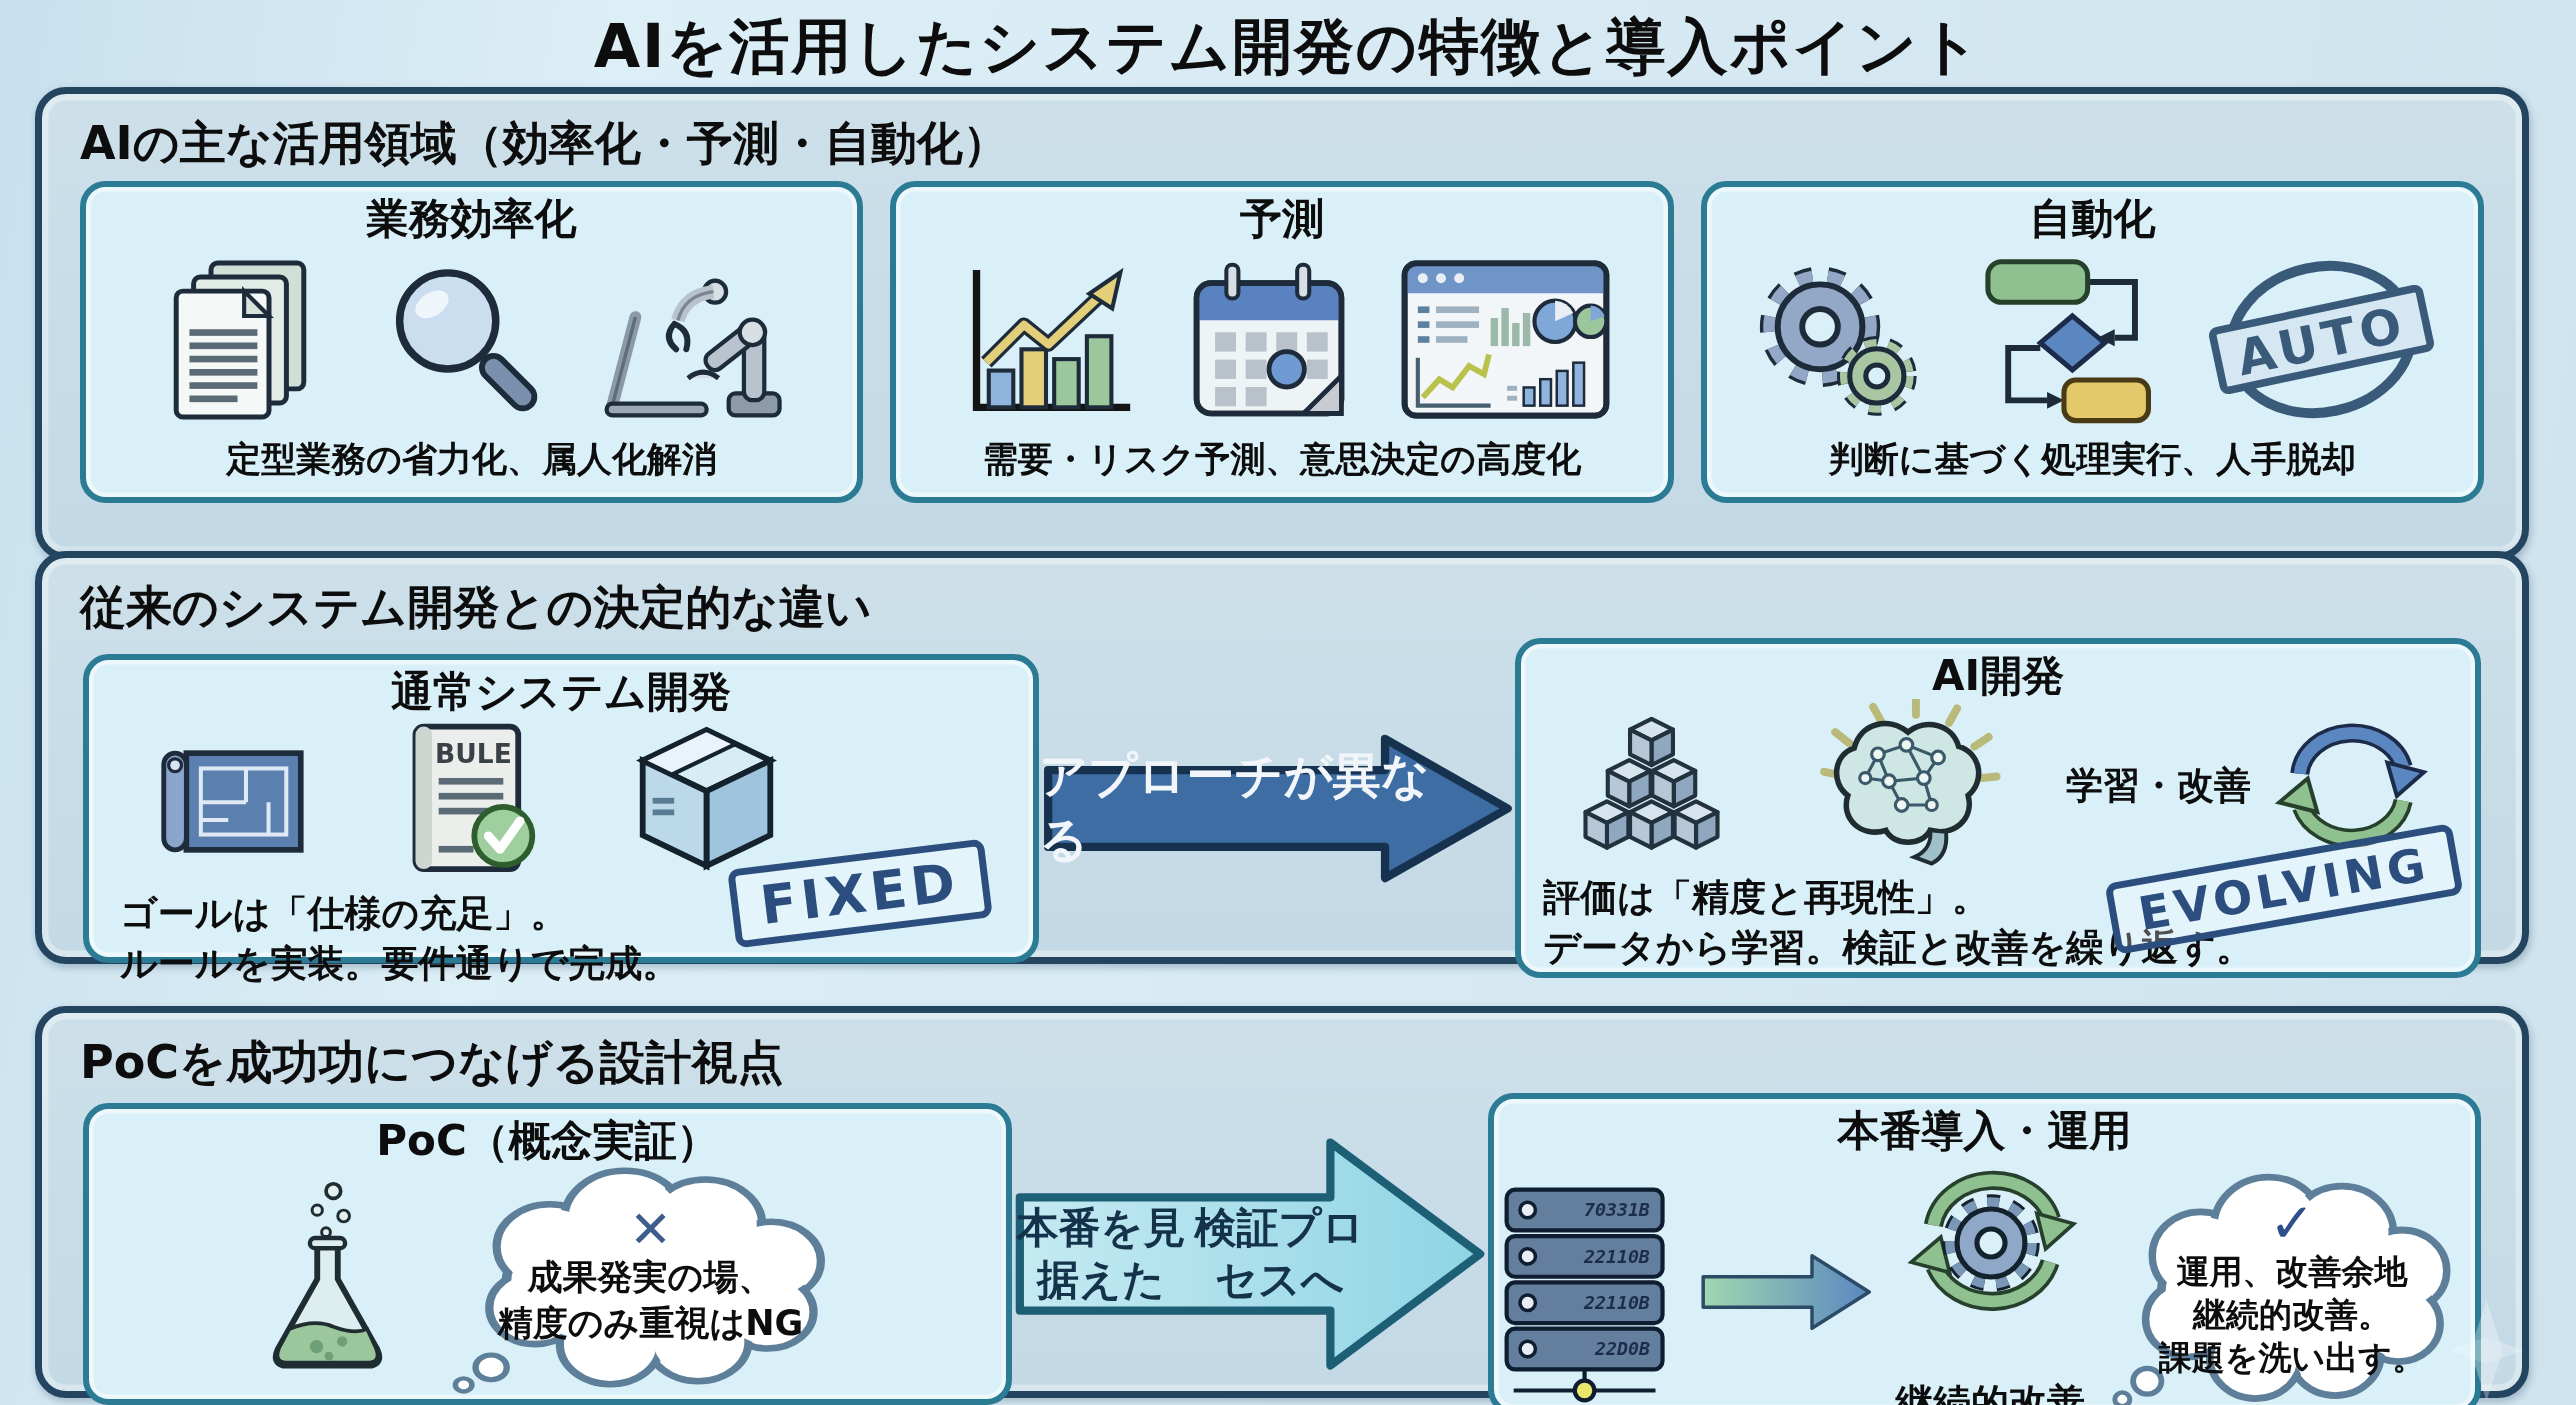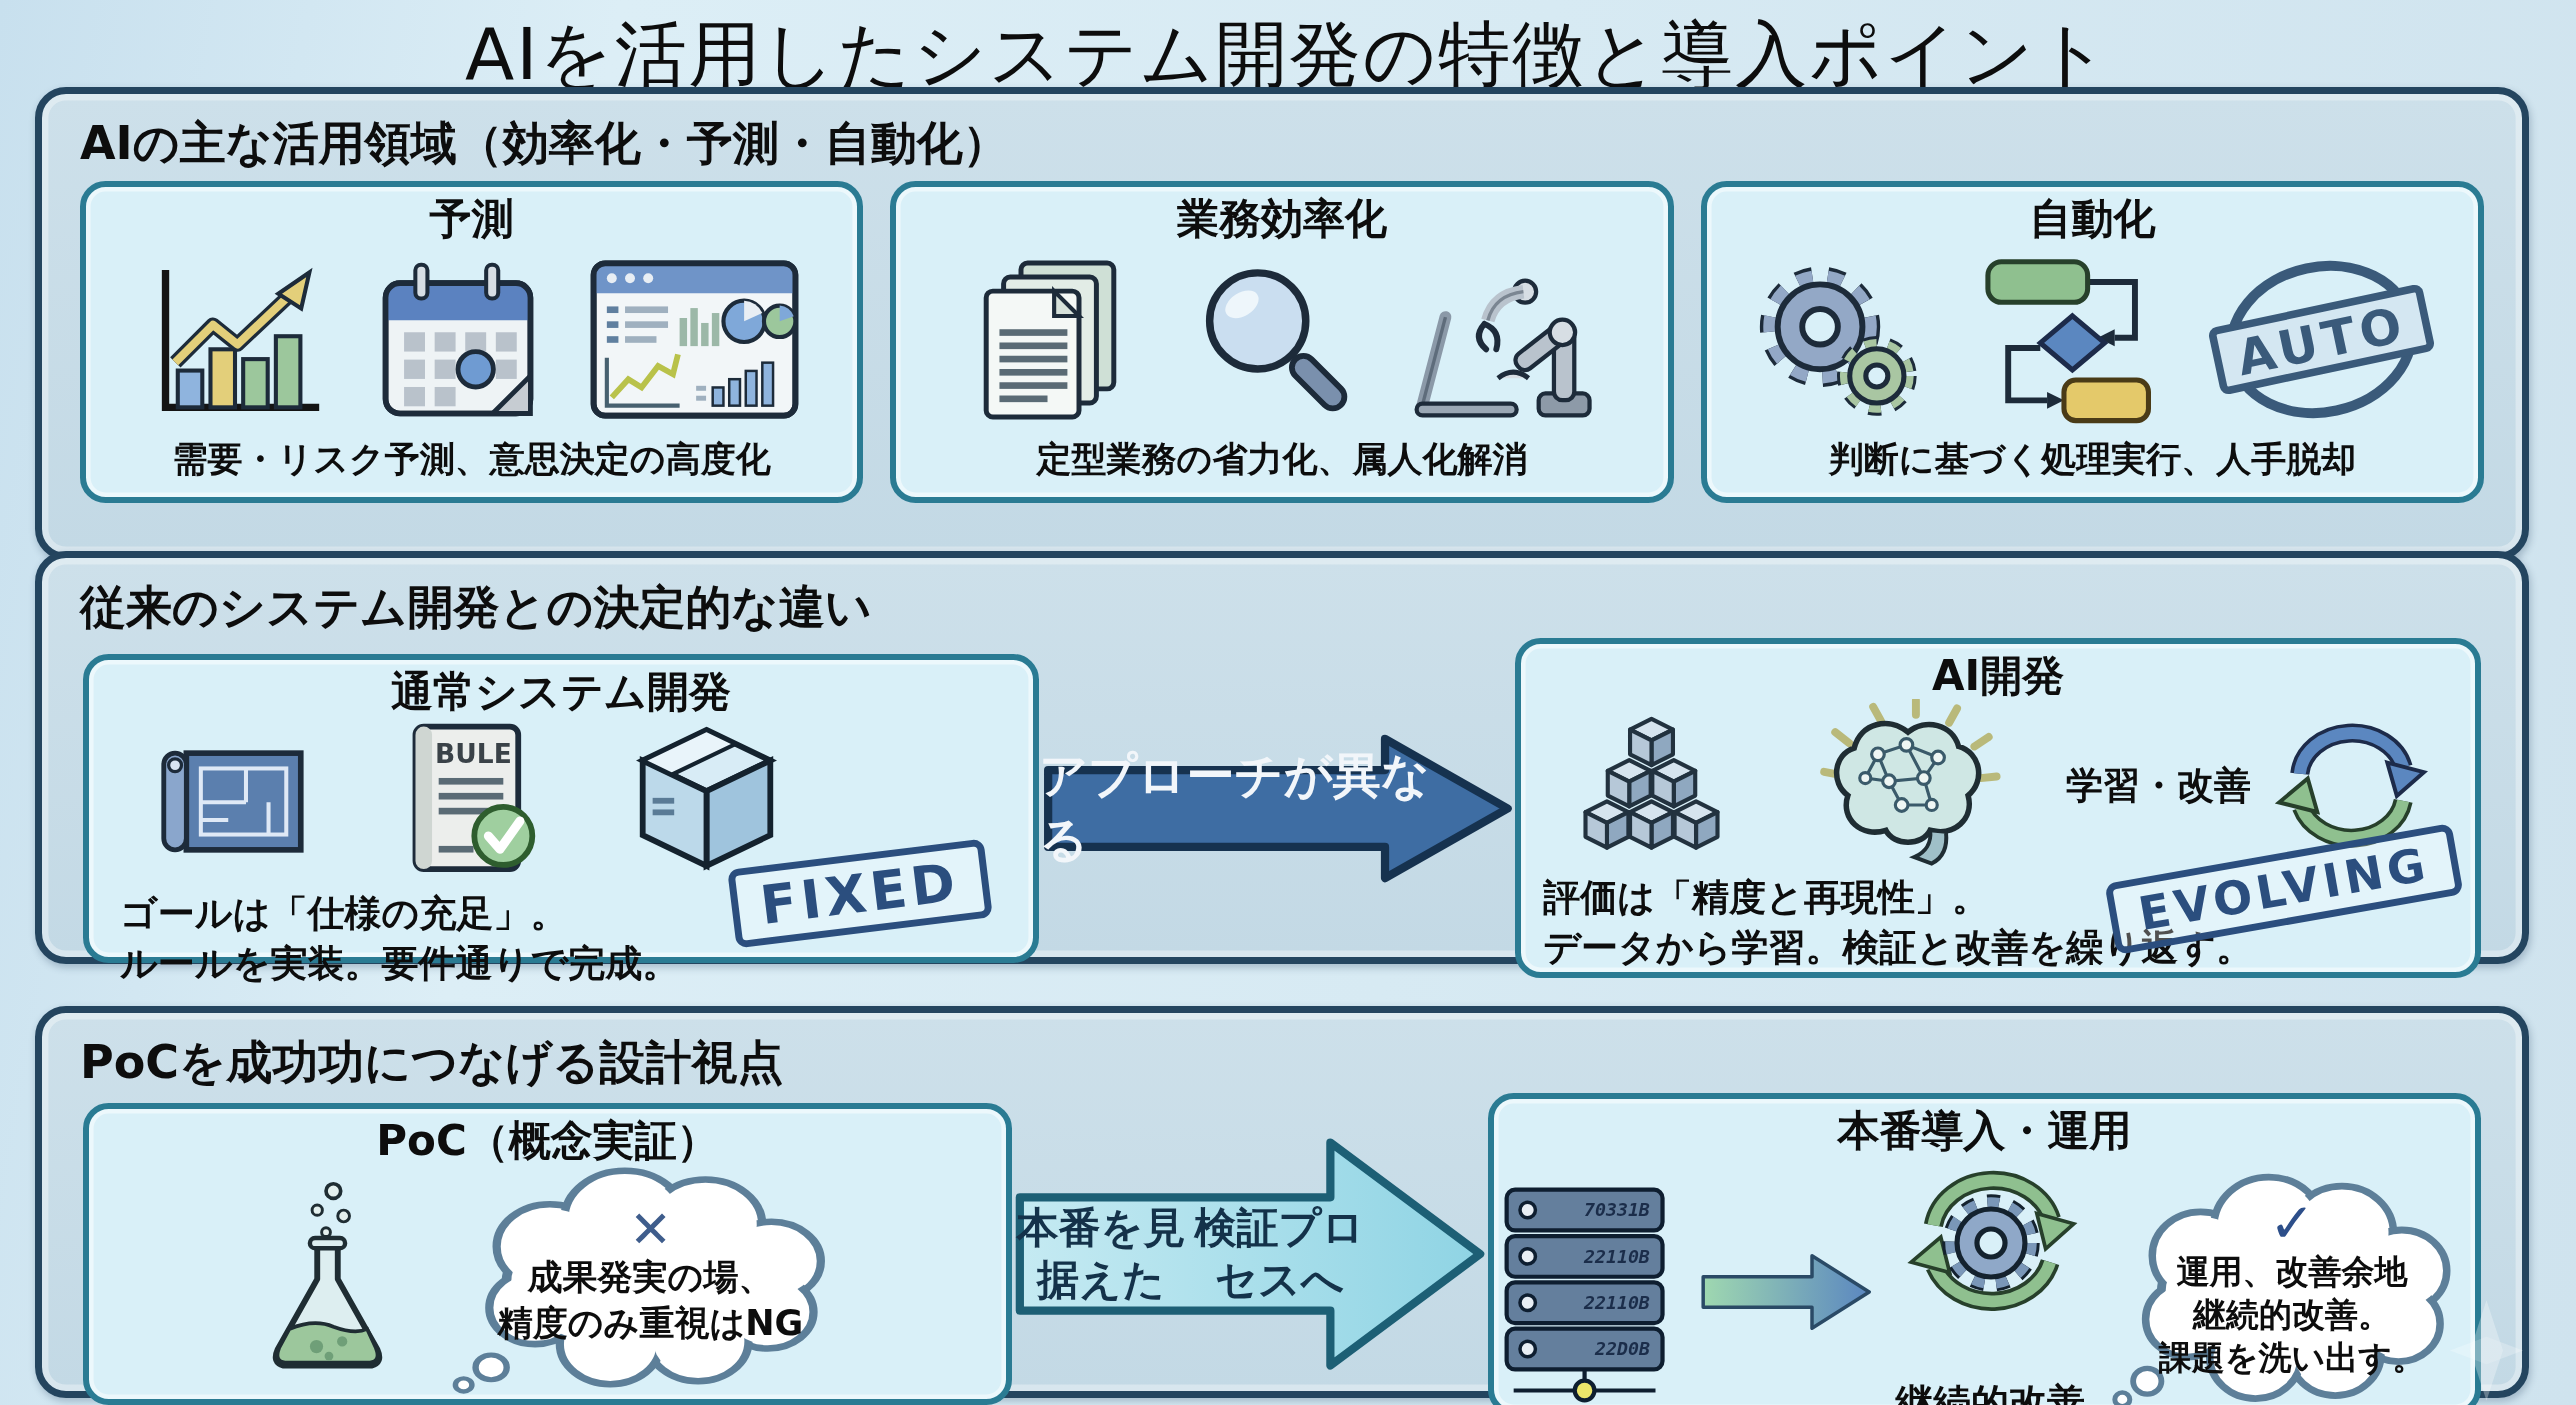--- a/index.html
+++ b/index.html
@@ -5,21 +5,21 @@
   html,body{margin:0;padding:0;}
   body{
     width:2576px;height:1405px;
     font-family:"DejaVu Sans","Liberation Sans",sans-serif;
     color:#0d0d0d;
     background:linear-gradient(100deg,#c8e0ee 0%,#dceef6 22%,#d7eaf3 55%,#cfe3ee 100%);
     position:relative;overflow:hidden;
   }
   .page-title{
     position:absolute;top:7.3px;left:0;width:100%;
-    text-align:center;font-size:72px;font-weight:400;letter-spacing:1.8px;
+    text-align:center;font-size:60px;font-weight:700;letter-spacing:1.8px;
   }
   
   .panel{
     position:absolute;left:35px;width:2494px;
     background:linear-gradient(180deg,#cde0ea 0%,#c3d9e5 100%);
     border:7.3px solid #24455f;border-radius:31px;
     box-shadow:inset 0 0 0 6.4px rgba(255,255,255,.35), 1.8px 3.7px 7.3px rgba(30,60,90,.25);
     box-sizing:border-box;
   }
   #panel-usage{top:87px;height:473px;}
@@ -83,20 +83,65 @@
   .sparkle{position:absolute;right:53px;bottom:3.7px;opacity:.55;}
 </style>
 </head>
 <body>
 
 <div class="page-title">AIを活用したシステム開発の特徴と導入ポイント</div>
 
 <section class="panel" id="panel-usage">
   <div class="panel-h">AIの主な活用領域（効率化・予測・自動化）</div>
   <div class="cards">
+
+    <div class="card">
+      <div class="ttl">業務効率化</div>
+      <div class="irow">
+
+        <svg width="174" height="178" viewBox="0 0 210 210">
+          <rect x="70" y="12" width="112" height="152" rx="8" fill="#cfe0d6" stroke="#1d2b3a" stroke-width="6"></rect>
+          <rect x="49" y="29" width="112" height="152" rx="8" fill="#e2ece6" stroke="#1d2b3a" stroke-width="6"></rect>
+          <rect x="28" y="46" width="112" height="152" rx="8" fill="#f4f8f6" stroke="#1d2b3a" stroke-width="6"></rect>
+          <polygon points="110,46 140,76 110,76" fill="#d7e2db" stroke="#1d2b3a" stroke-width="5"></polygon>
+          <rect x="44" y="92" width="82" height="8" fill="#5a6b75"></rect>
+          <rect x="44" y="108" width="82" height="8" fill="#5a6b75"></rect>
+          <rect x="44" y="124" width="82" height="8" fill="#5a6b75"></rect>
+          <rect x="44" y="140" width="82" height="8" fill="#5a6b75"></rect>
+          <rect x="44" y="156" width="82" height="8" fill="#5a6b75"></rect>
+          <rect x="44" y="172" width="58" height="8" fill="#5a6b75"></rect>
+        </svg>
+
+        <svg width="174" height="178" viewBox="0 0 210 210">
+          <circle cx="95" cy="82" r="58" fill="#cadef0" stroke="#1d2b3a" stroke-width="9"></circle>
+          <ellipse cx="76" cy="62" rx="22" ry="14" fill="#eef6fb" transform="rotate(-32 76 62)"></ellipse>
+          <g transform="rotate(45 146 134)">
+            <rect x="138" y="120" width="78" height="28" rx="14" fill="#7a90ad" stroke="#1d2b3a" stroke-width="7"></rect>
+          </g>
+        </svg>
+
+        <svg width="206" height="178" viewBox="0 0 240 210">
+          <line x1="30" y1="185" x2="58" y2="78" stroke="#8b99a8" stroke-width="14" stroke-linecap="round"></line>
+          <line x1="30" y1="185" x2="58" y2="78" stroke="#1d2b3a" stroke-width="4" opacity=".4"></line>
+          <rect x="24" y="180" width="118" height="14" rx="7" fill="#9aa7b4" stroke="#1d2b3a" stroke-width="5"></rect>
+          <rect x="168" y="168" width="60" height="26" rx="8" fill="#8d9aa8" stroke="#1d2b3a" stroke-width="5"></rect>
+          <rect x="186" y="92" width="24" height="84" rx="10" fill="#b9c3cd" stroke="#1d2b3a" stroke-width="5"></rect>
+          <g transform="rotate(-38 196 96)">
+            <rect x="130" y="84" width="70" height="22" rx="10" fill="#b9c3cd" stroke="#1d2b3a" stroke-width="5"></rect>
+          </g>
+          <circle cx="196" cy="96" r="15" fill="#d7dee4" stroke="#1d2b3a" stroke-width="5"></circle>
+          <circle cx="152" cy="48" r="13" fill="#d7dee4" stroke="#1d2b3a" stroke-width="5"></circle>
+          <path d="M150,48 q-34,4 -42,34" fill="none" stroke="#b9c3cd" stroke-width="16"></path>
+          <path d="M150,48 q-34,4 -42,34" fill="none" stroke="#1d2b3a" stroke-width="4" opacity=".4"></path>
+          <path d="M104,86 q-14,16 2,30 M104,86 q20,8 14,30" fill="none" stroke="#1d2b3a" stroke-width="7" stroke-linecap="round"></path>
+          <path d="M120,150 q18,-14 36,0" fill="#d7dee4" stroke="#1d2b3a" stroke-width="6"></path>
+        </svg>
+      </div>
+      <div class="cap">定型業務の省力化、属人化解消</div>
+    </div>
 
     <div class="card">
       <div class="ttl">予測</div>
       <div class="irow">
 
         <svg width="188" height="169" viewBox="0 0 230 200">
           <path d="M30,15 V183 H218" fill="none" stroke="#141414" stroke-width="9"></path>
           <rect x="45" y="138" width="30" height="45" fill="#8fb4de" stroke="#1d2b3a" stroke-width="5"></rect>
           <rect x="85" y="112" width="30" height="71" fill="#e3cf7a" stroke="#1d2b3a" stroke-width="5"></rect>
           <rect x="125" y="124" width="30" height="59" fill="#9cc79c" stroke="#1d2b3a" stroke-width="5"></rect>
@@ -152,65 +197,20 @@
           <polyline points="30,170 50,148 66,158 86,132 104,142 110,118" fill="none" stroke="#b9c24a" stroke-width="7"></polyline>
           <rect x="132" y="156" width="12" height="6" fill="#9fb0bf"></rect>
             <rect x="132" y="168" width="12" height="6" fill="#9fb0bf"></rect>
           <rect x="152" y="158" width="13" height="22" fill="#8fb4de" stroke="#1d2b3a" stroke-width="3"></rect>
           <rect x="172" y="148" width="13" height="32" fill="#8fb4de" stroke="#1d2b3a" stroke-width="3"></rect>
           <rect x="192" y="138" width="13" height="42" fill="#8fb4de" stroke="#1d2b3a" stroke-width="3"></rect>
           <rect x="212" y="128" width="13" height="52" fill="#8fb4de" stroke="#1d2b3a" stroke-width="3"></rect>
         </svg>
       </div>
       <div class="cap">需要・リスク予測、意思決定の高度化</div>
-    </div>
-
-    <div class="card">
-      <div class="ttl">業務効率化</div>
-      <div class="irow">
-
-        <svg width="174" height="178" viewBox="0 0 210 210">
-          <rect x="70" y="12" width="112" height="152" rx="8" fill="#cfe0d6" stroke="#1d2b3a" stroke-width="6"></rect>
-          <rect x="49" y="29" width="112" height="152" rx="8" fill="#e2ece6" stroke="#1d2b3a" stroke-width="6"></rect>
-          <rect x="28" y="46" width="112" height="152" rx="8" fill="#f4f8f6" stroke="#1d2b3a" stroke-width="6"></rect>
-          <polygon points="110,46 140,76 110,76" fill="#d7e2db" stroke="#1d2b3a" stroke-width="5"></polygon>
-          <rect x="44" y="92" width="82" height="8" fill="#5a6b75"></rect>
-          <rect x="44" y="108" width="82" height="8" fill="#5a6b75"></rect>
-          <rect x="44" y="124" width="82" height="8" fill="#5a6b75"></rect>
-          <rect x="44" y="140" width="82" height="8" fill="#5a6b75"></rect>
-          <rect x="44" y="156" width="82" height="8" fill="#5a6b75"></rect>
-          <rect x="44" y="172" width="58" height="8" fill="#5a6b75"></rect>
-        </svg>
-
-        <svg width="174" height="178" viewBox="0 0 210 210">
-          <circle cx="95" cy="82" r="58" fill="#cadef0" stroke="#1d2b3a" stroke-width="9"></circle>
-          <ellipse cx="76" cy="62" rx="22" ry="14" fill="#eef6fb" transform="rotate(-32 76 62)"></ellipse>
-          <g transform="rotate(45 146 134)">
-            <rect x="138" y="120" width="78" height="28" rx="14" fill="#7a90ad" stroke="#1d2b3a" stroke-width="7"></rect>
-          </g>
-        </svg>
-
-        <svg width="206" height="178" viewBox="0 0 240 210">
-          <line x1="30" y1="185" x2="58" y2="78" stroke="#8b99a8" stroke-width="14" stroke-linecap="round"></line>
-          <line x1="30" y1="185" x2="58" y2="78" stroke="#1d2b3a" stroke-width="4" opacity=".4"></line>
-          <rect x="24" y="180" width="118" height="14" rx="7" fill="#9aa7b4" stroke="#1d2b3a" stroke-width="5"></rect>
-          <rect x="168" y="168" width="60" height="26" rx="8" fill="#8d9aa8" stroke="#1d2b3a" stroke-width="5"></rect>
-          <rect x="186" y="92" width="24" height="84" rx="10" fill="#b9c3cd" stroke="#1d2b3a" stroke-width="5"></rect>
-          <g transform="rotate(-38 196 96)">
-            <rect x="130" y="84" width="70" height="22" rx="10" fill="#b9c3cd" stroke="#1d2b3a" stroke-width="5"></rect>
-          </g>
-          <circle cx="196" cy="96" r="15" fill="#d7dee4" stroke="#1d2b3a" stroke-width="5"></circle>
-          <circle cx="152" cy="48" r="13" fill="#d7dee4" stroke="#1d2b3a" stroke-width="5"></circle>
-          <path d="M150,48 q-34,4 -42,34" fill="none" stroke="#b9c3cd" stroke-width="16"></path>
-          <path d="M150,48 q-34,4 -42,34" fill="none" stroke="#1d2b3a" stroke-width="4" opacity=".4"></path>
-          <path d="M104,86 q-14,16 2,30 M104,86 q20,8 14,30" fill="none" stroke="#1d2b3a" stroke-width="7" stroke-linecap="round"></path>
-          <path d="M120,150 q18,-14 36,0" fill="#d7dee4" stroke="#1d2b3a" stroke-width="6"></path>
-        </svg>
-      </div>
-      <div class="cap">定型業務の省力化、属人化解消</div>
     </div>
 
     <div class="card">
       <div class="ttl">自動化</div>
       <div class="irow">
 
         <svg width="178" height="169" viewBox="0 0 210 190">
           <circle cx="85" cy="80" r="56" fill="none" stroke="#1d2b3a" stroke-width="30" stroke-dasharray="17 17"></circle>
           <circle cx="85" cy="80" r="56" fill="none" stroke="#93a8c6" stroke-width="22" stroke-dasharray="17 17"></circle>
           <circle cx="85" cy="80" r="50" fill="#93a8c6" stroke="#1d2b3a" stroke-width="7"></circle>

